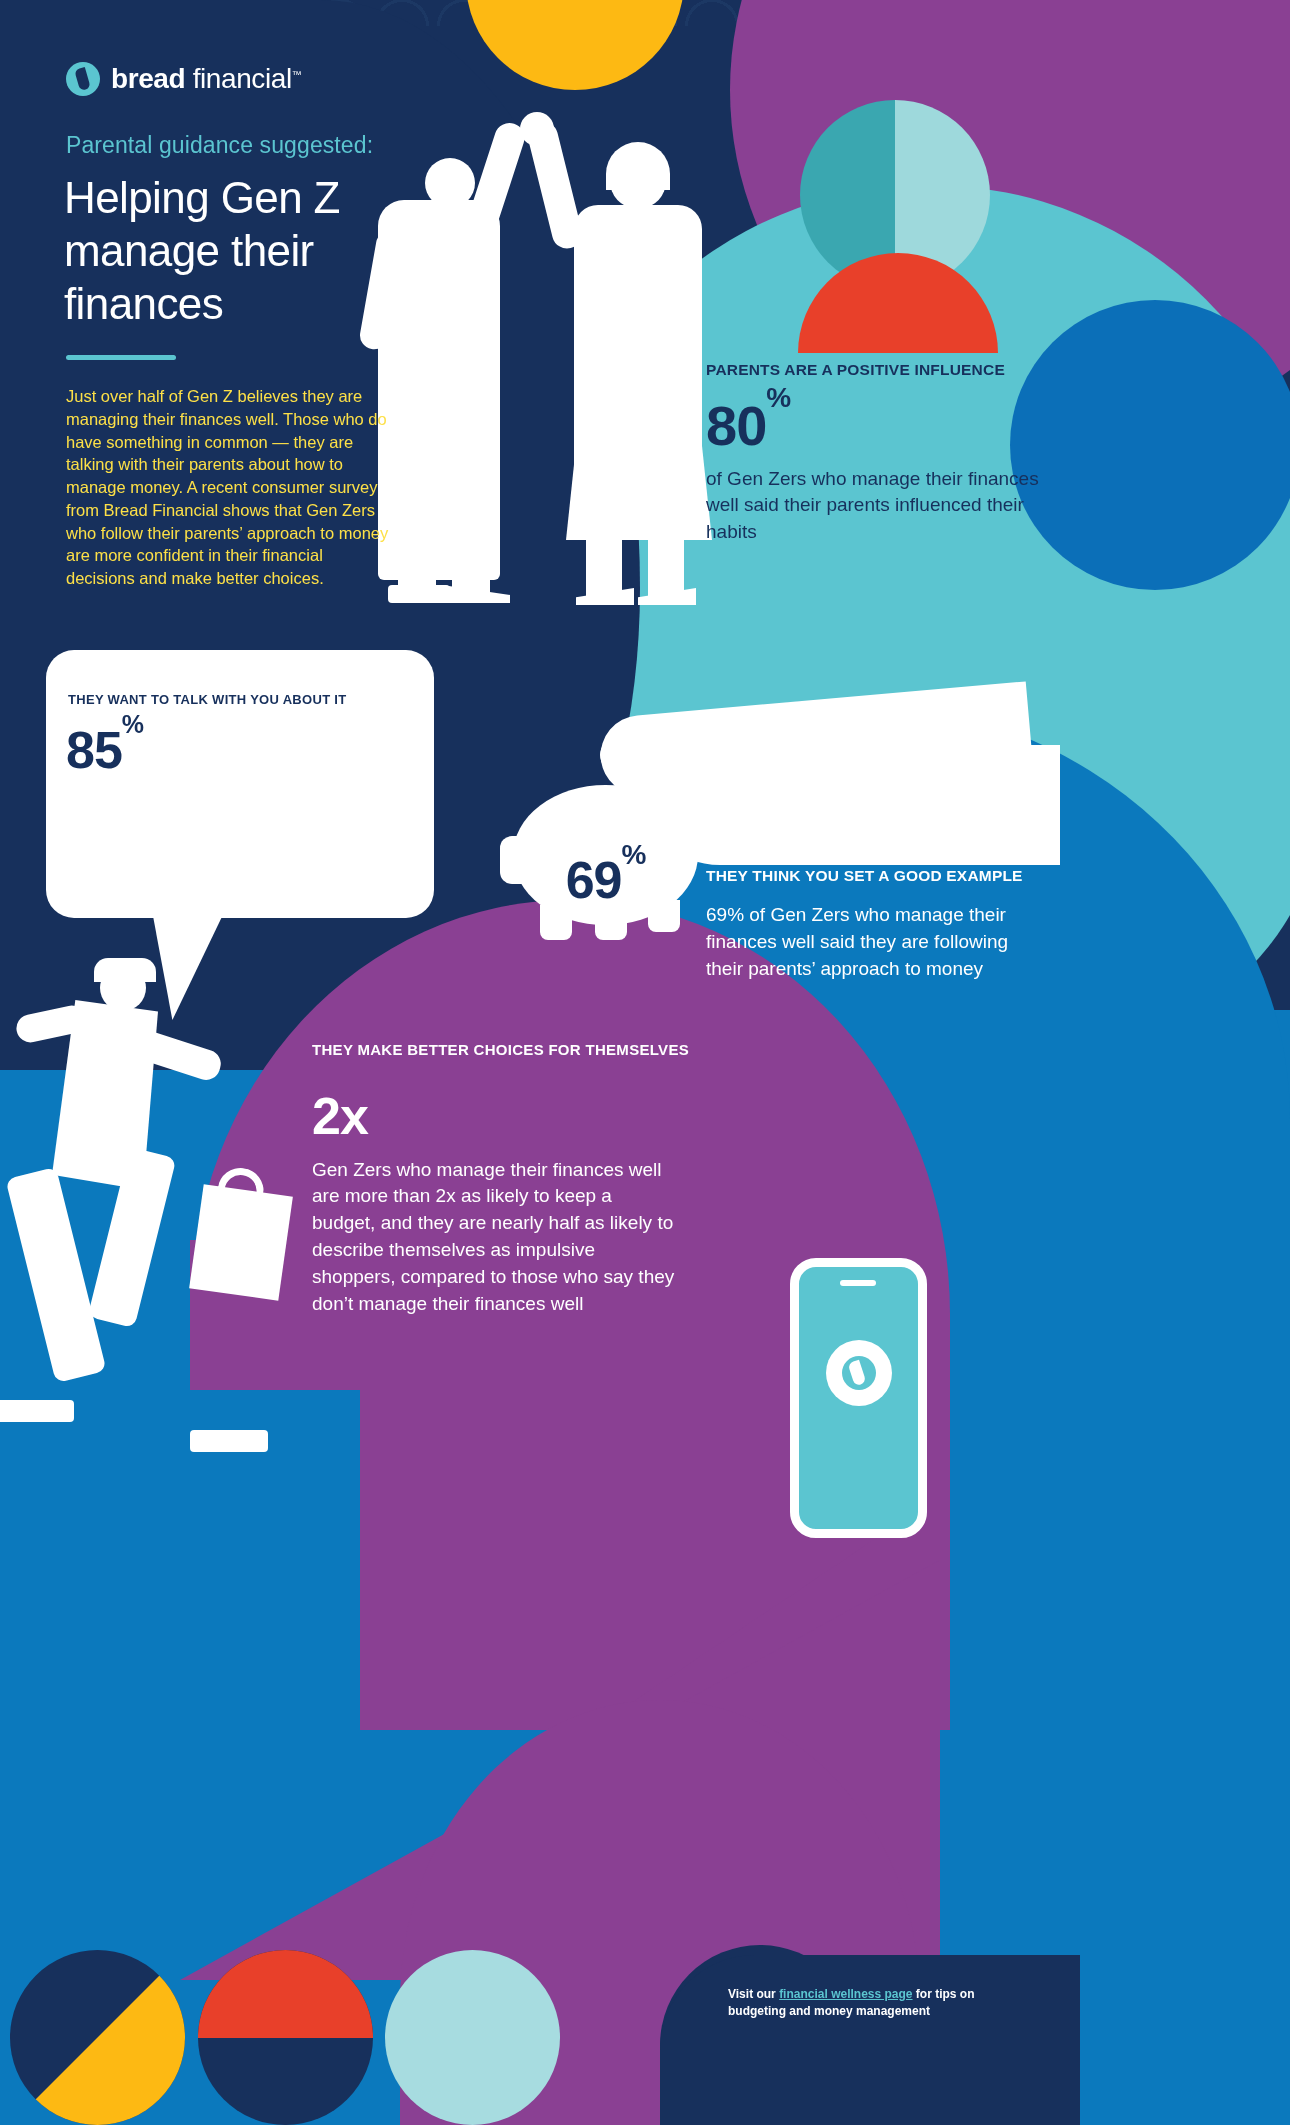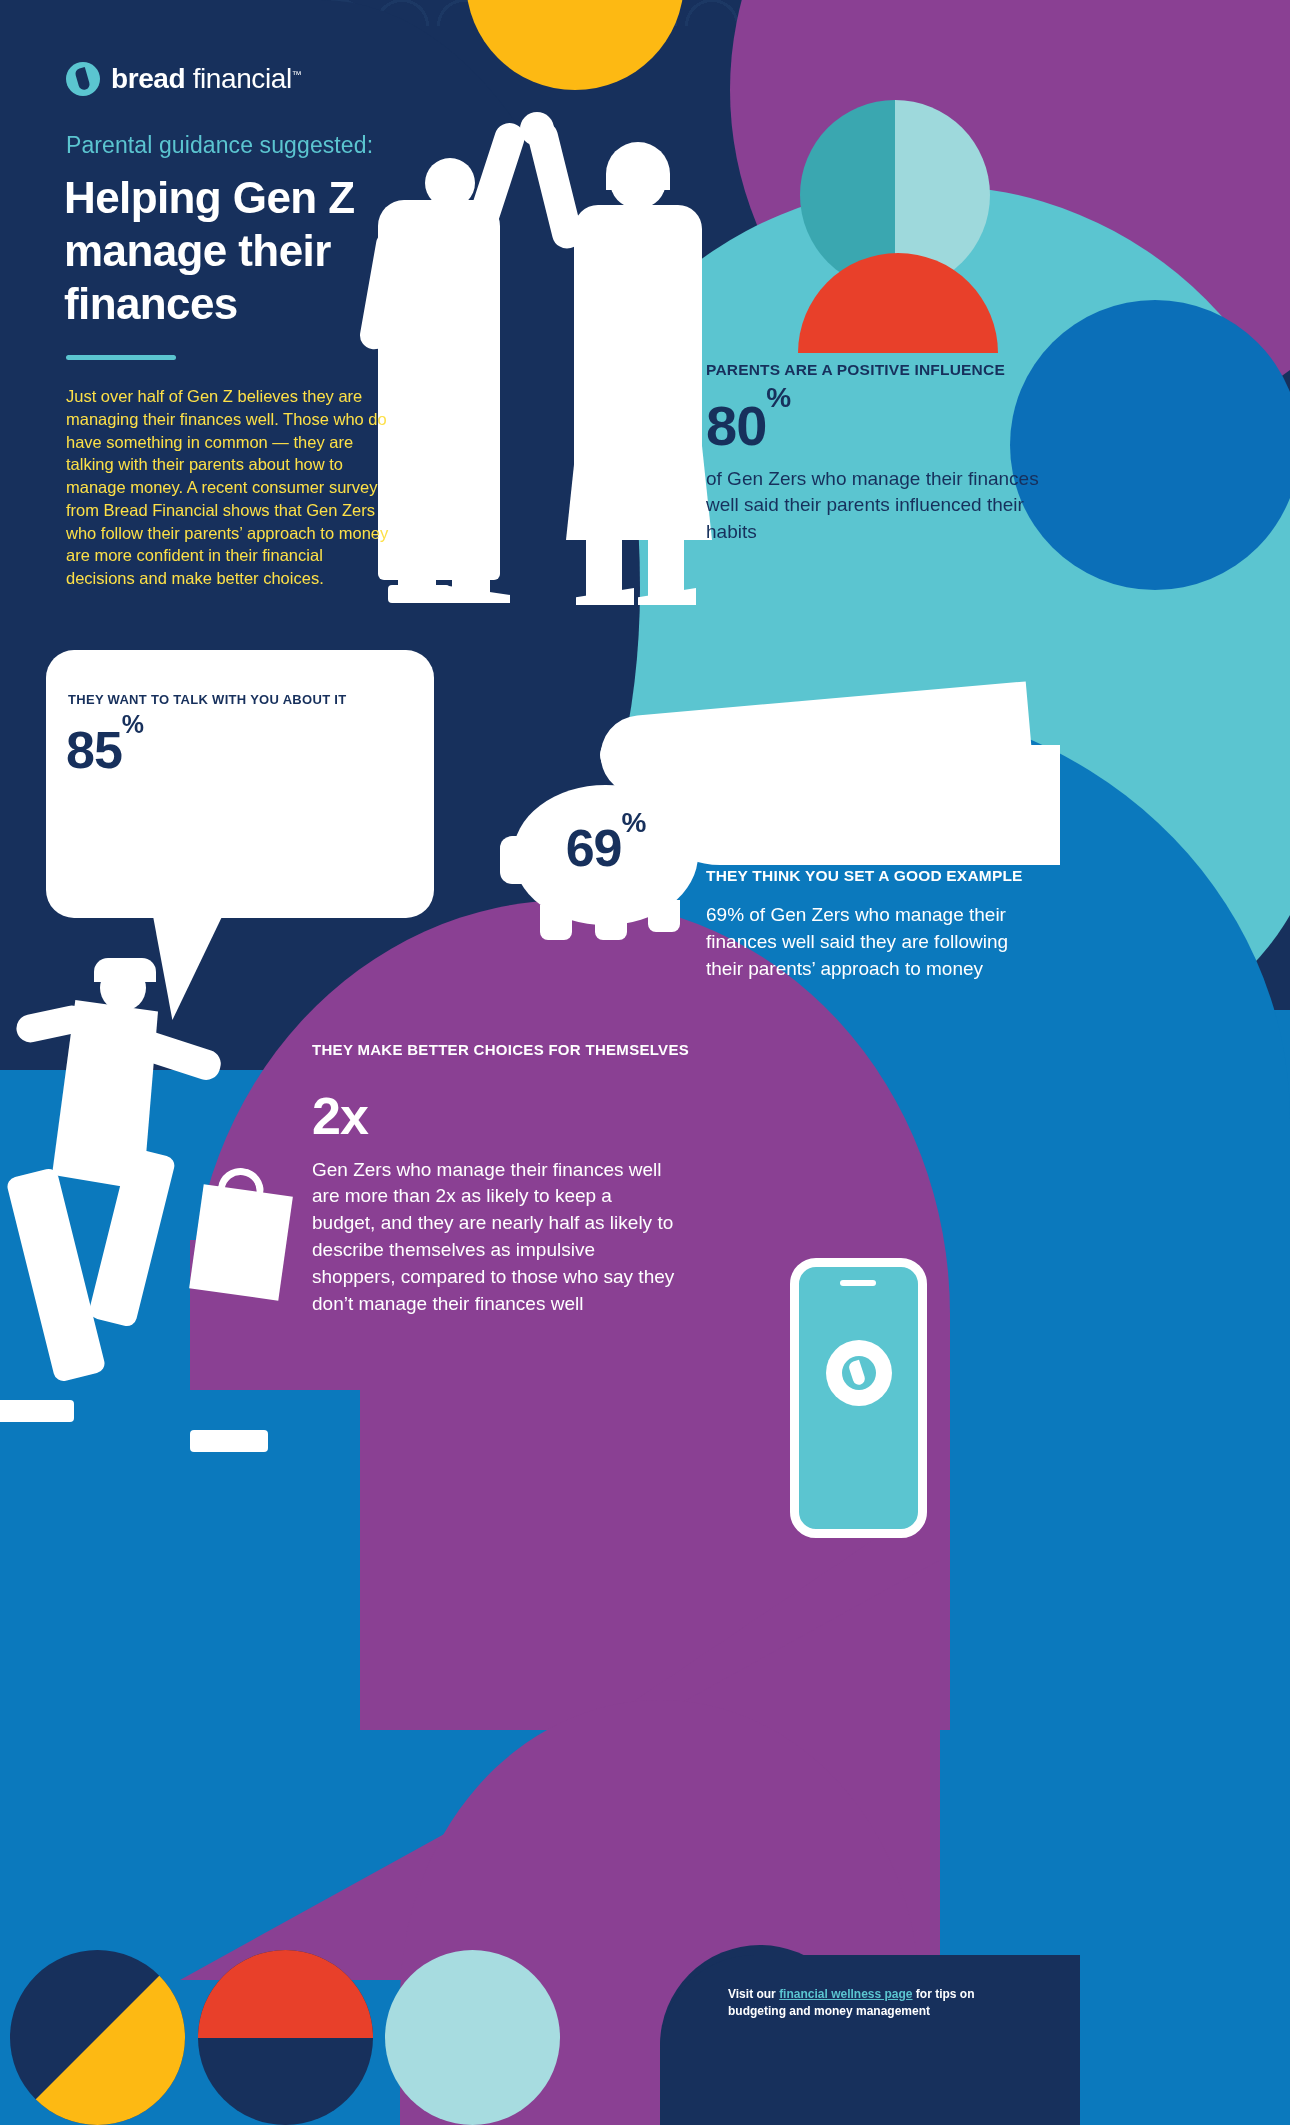--- a/index.html
+++ b/index.html
@@ -195,21 +195,21 @@
 
   
   .piggy-body { left:513px; top:785px; width:185px; height:140px; border-radius:50%; background:#fff; }
   .piggy-snout{ left:500px; top:836px; width:52px; height:48px; border-radius:12px; background:#fff; }
   .piggy-ear  { left:660px; top:772px; width:34px; height:34px; background:#fff;
                 clip-path:polygon(50% 0,100% 100%,0 100%); }
   .piggy-legA { left:540px; top:905px; width:32px; height:35px; background:#fff; border-radius:0 0 8px 8px; }
   .piggy-legB { left:595px; top:905px; width:32px; height:35px; background:#fff; border-radius:0 0 8px 8px; }
   .piggy-legC { left:648px; top:900px; width:32px; height:32px; background:#fff; border-radius:0 0 8px 8px; }
   .piggy-pct {
-    position:absolute; left:513px; top:818px; width:185px;
+    position:absolute; left:513px; top:850px; width:185px;
     text-align:center; color:#17305c; font-weight:bold; font-size:52px;
     letter-spacing:-1px; z-index:6;
   }
   .piggy-pct sup { font-size:28px; top:-16px; position:relative; }
 
   
   .w-head { width:46px; height:46px; border-radius:50%; left:100px; top:965px; background:#fff; }
   .w-cap  { left:94px; top:958px; width:62px; height:24px; background:#fff; border-radius:14px 14px 0 0; }
   .w-body { left:52px; top:1000px; width:106px; height:190px; background:#fff;
             clip-path:polygon(22% 0,100% 6%,86% 100%,0 92%); }
@@ -265,21 +265,21 @@
   .logo-text b { font-weight:bold; }
   .logo-text span { font-weight:300; }
   .logo-tm { font-size:10px; vertical-align:super; }
 
   .eyebrow {
     position:absolute; left:66px; top:132px;
     color:#5bc5d0; font-size:23px; font-weight:normal; letter-spacing:.1px;
   }
   .headline {
     position:absolute; left:64px; top:172px; width:420px;
-    color:#fff; font-size:44px; font-weight:bold; line-height:1.2;
+    color:#fff; font-size:44px; font-weight:normal; line-height:1.2;
     letter-spacing:-.6px;
   }
   .rule {
     position:absolute; left:66px; top:355px; width:110px; height:5px;
     background:#5bc5d0; border-radius:3px;
   }
   .intro {
     position:absolute; left:66px; top:385px; width:330px;
     color:#fde047; font-size:16.5px; line-height:1.38;
   }

